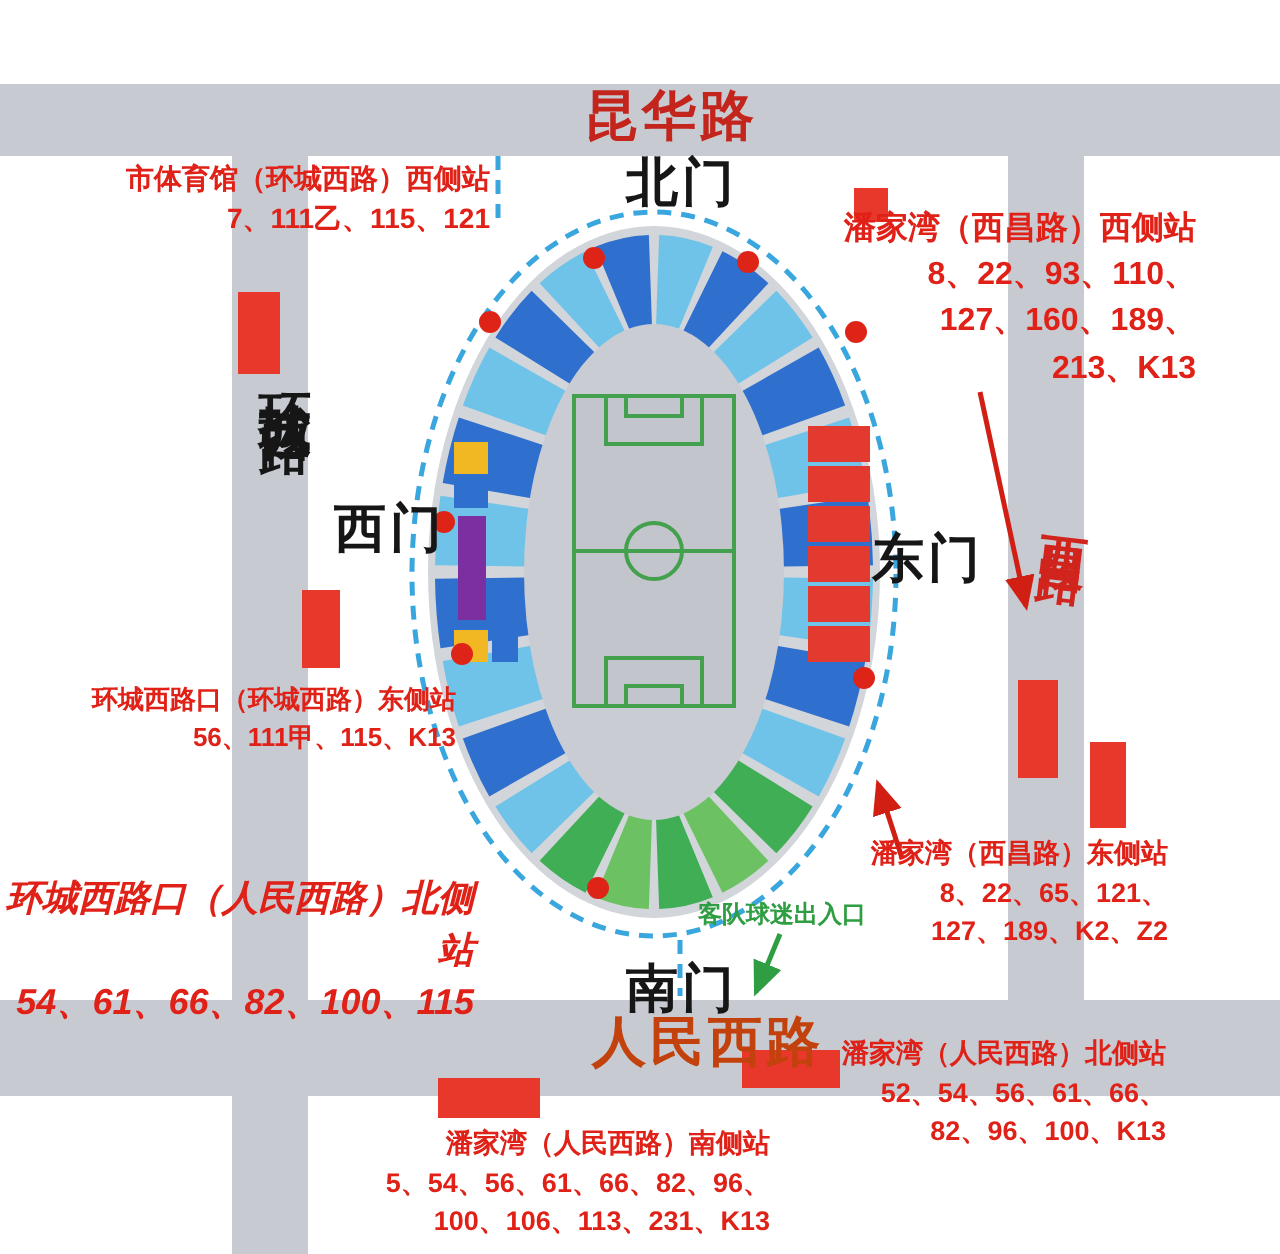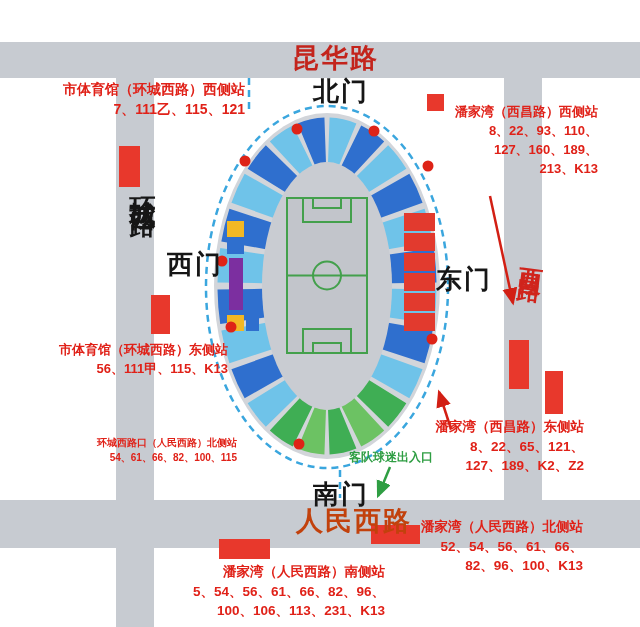--- a/index.html
+++ b/index.html
@@ -135,33 +135,33 @@
   <div class="gate" style="left:313px;top:74px;">北门</div>
   <div class="gate" style="left:167px;top:247px;">西门</div>
   <div class="gate" style="left:436px;top:262px;">东门</div>
   <div class="gate" style="left:313px;top:477px;">南门</div>
 
   <div class="stop" style="left:20px;top:79px;width:225px;font-size:14px;">
     <div>市体育馆（环城西路）西侧站</div>
     <div>7、111乙、115、121</div>
   </div>
 
-  <div class="stop" style="left:410px;top:103px;width:188px;font-size:13px;">
+  <div class="stop" style="left:410px;top:103px;width:188px;font-size:16px;">
     <div>潘家湾（西昌路）西侧站</div>
     <div>8、22、93、110、</div>
     <div>127、160、189、</div>
     <div>213、K13</div>
   </div>
 
   <div class="stop" style="left:32px;top:341px;width:196px;font-size:13px;">
-    <div>市体育馆（环城西路）东侧站</div>
+    <div>环城西路口（环城西路）东侧站</div>
     <div>56、111甲、115、K13</div>
   </div>
 
-  <div class="stop" style="left:2px;top:436px;width:235px;font-size:10px;">
+  <div class="stop" style="left:2px;top:436px;width:235px;font-size:18px;font-style:italic;">
     <div>环城西路口（人民西路）北侧站</div>
     <div>54、61、66、82、100、115</div>
   </div>
 
   <div class="stop" style="left:406px;top:417px;width:178px;font-size:13.5px;">
     <div>潘家湾（西昌路）东侧站</div>
     <div>8、22、65、121、</div>
     <div>127、189、K2、Z2</div>
   </div>
 

